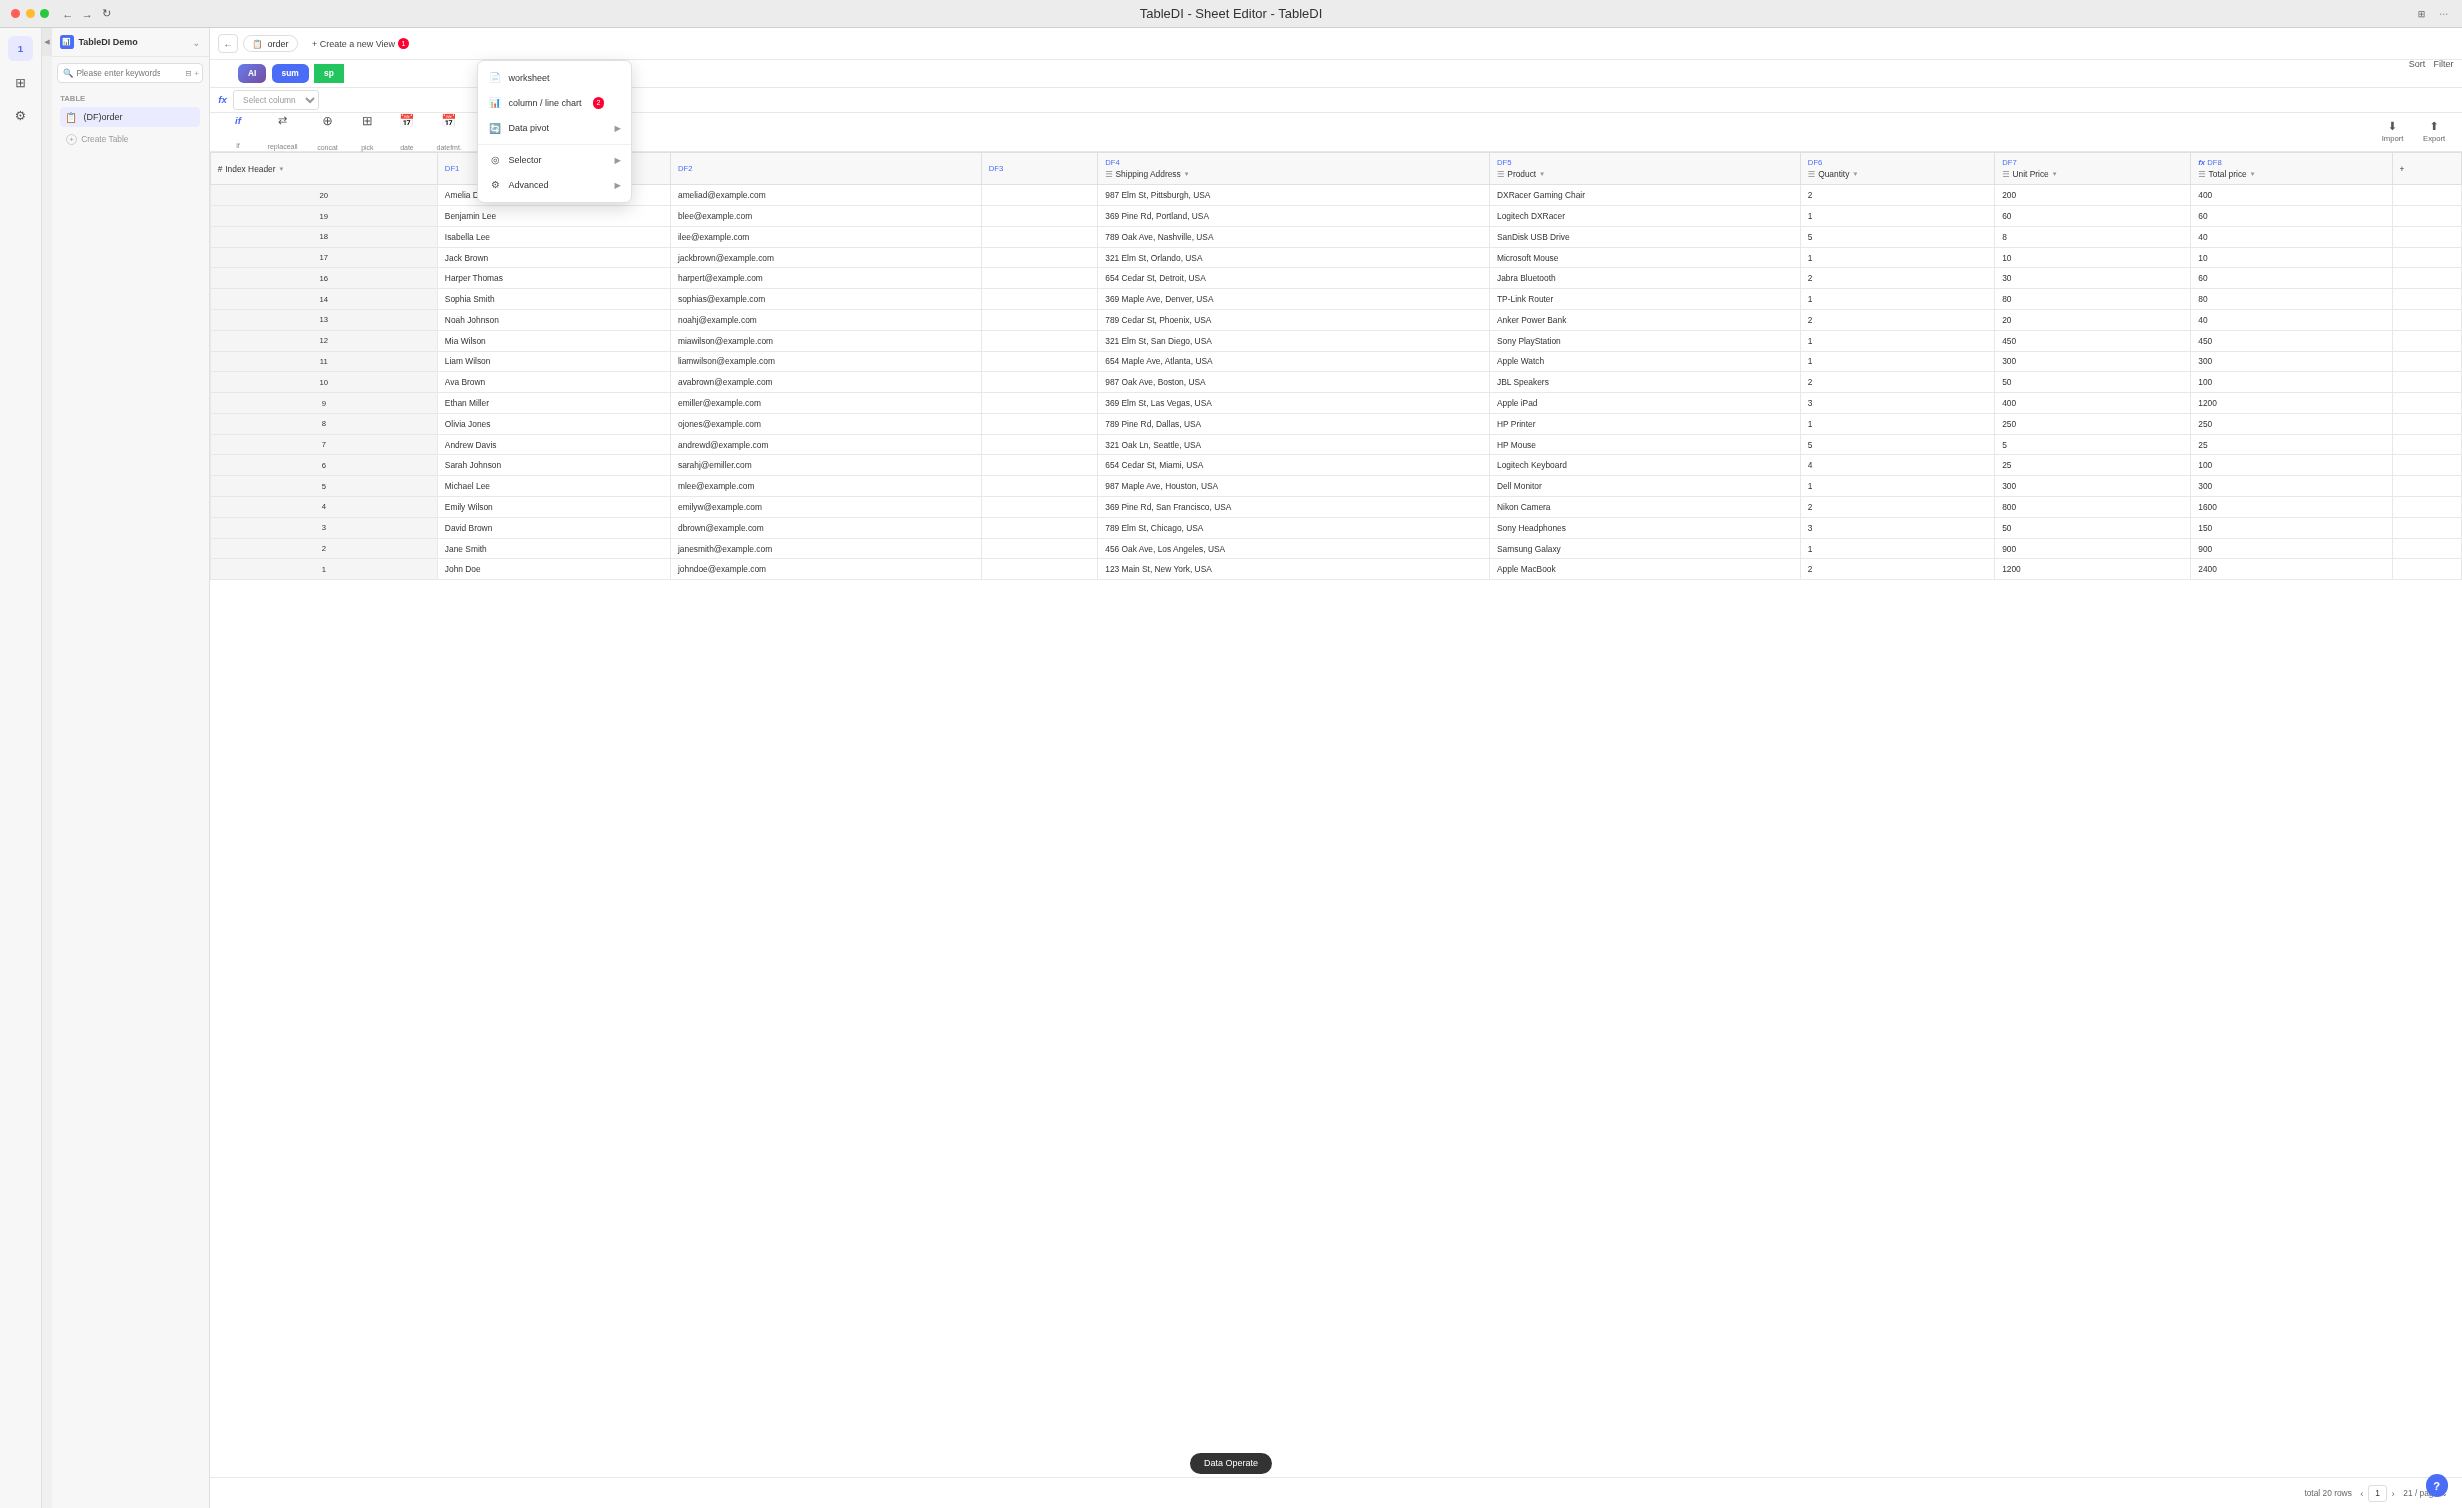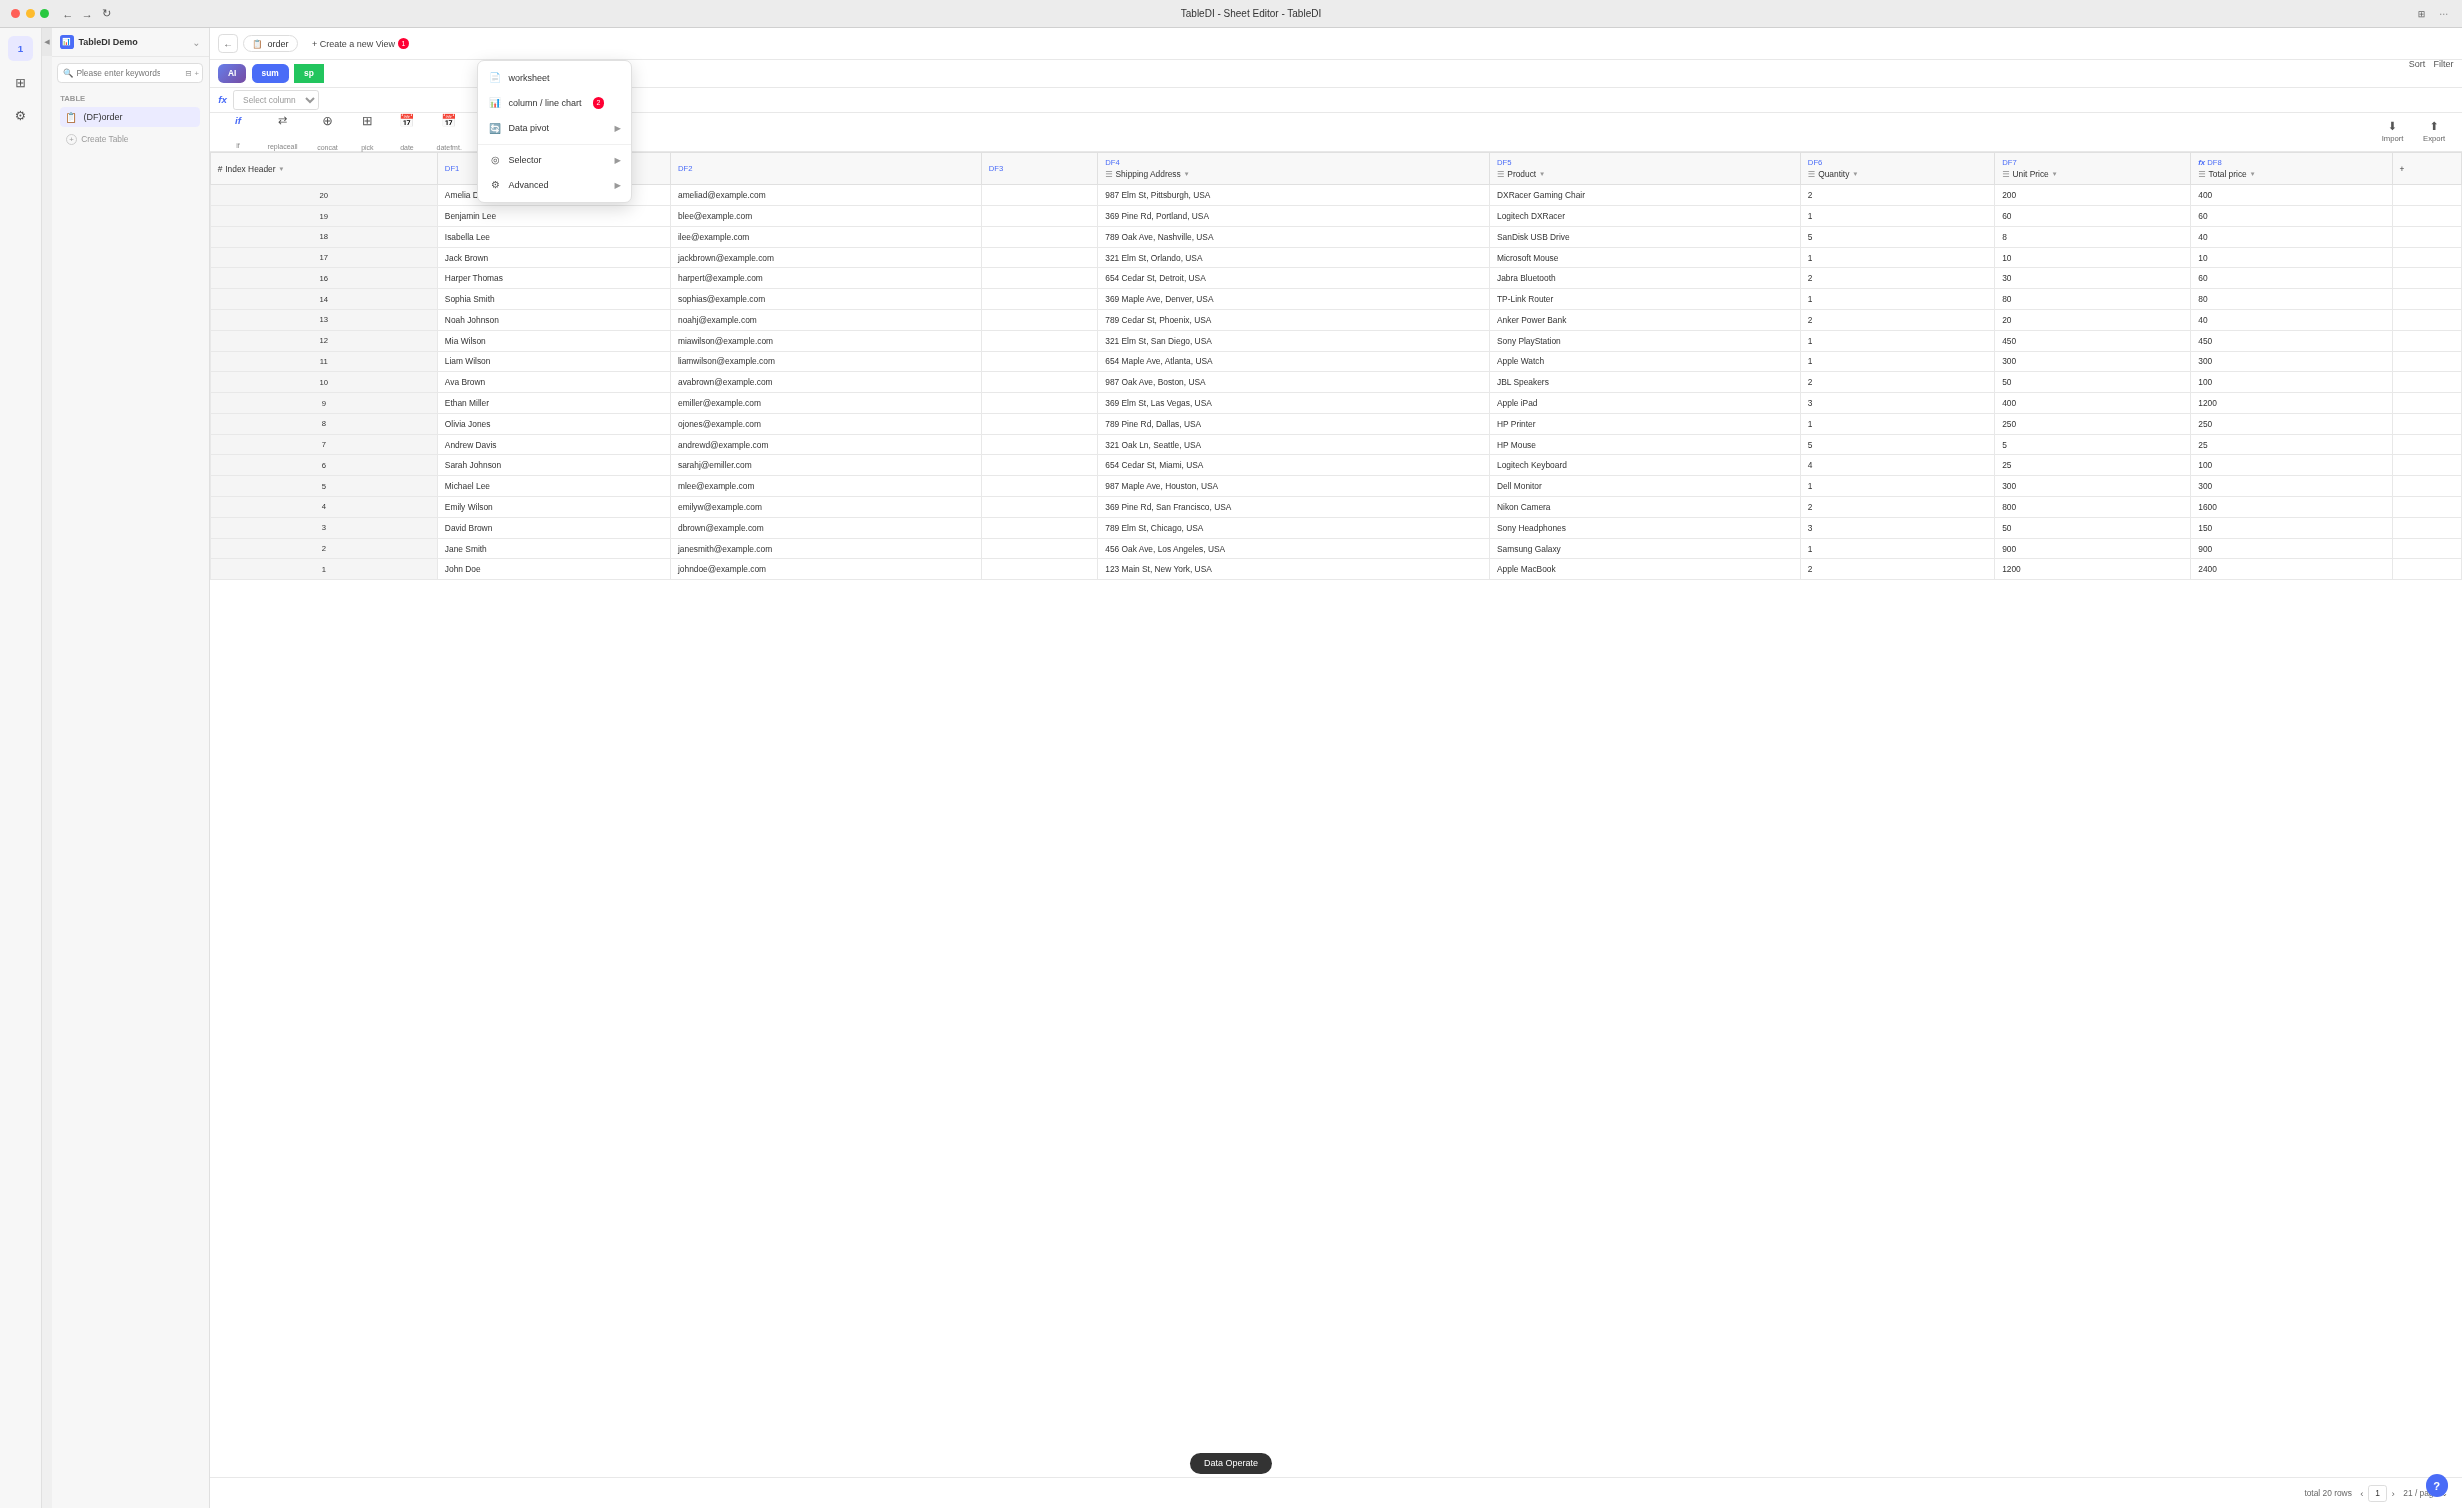--- a/index.html
+++ b/index.html
@@ -15,21 +15,21 @@
       border-bottom: 0.7px solid #d0d0d0;
       position: relative;
     }
     .traffic-lights { display: flex; gap: 5.6px; }
     .traffic-light { width: 9px; height: 9px; border-radius: 50%; }
     .tl-red { background: #ff5f57; }
     .tl-yellow { background: #febc2e; }
     .tl-green { background: #28c840; }
     .nav-icons { display: flex; gap: 5.6px; margin-left: 11.2px; color: #666; }
     .nav-icon { width: 14px; height: 14px; display: flex; align-items: center; justify-content: center; cursor: pointer; color: #555; font-size: 11.2px; }
-    .title-center { position: absolute; left: 50%; transform: translateX(-50%); font-size: 10px; color: #333; font-weight: 500; margin-left: 20px; }
+    .title-center { position: absolute; left: 50%; transform: translateX(-50%); font-size: 13px; color: #333; font-weight: 500; }
     .titlebar-right { margin-left: auto; display: flex; gap: 8.4px; }
     .titlebar-right-icon { width: 14px; height: 14px; display: flex; align-items: center; justify-content: center; color: #666; }
 
     
     .app-layout { display: flex; height: calc(100vh - 28px); }
 
     
     .sidebar-narrow { width: 42px; background: #f7f7f7; border-right: 0.7px solid #e0e0e0; display: flex; flex-direction: column; align-items: center; padding: 8.4px 0; gap: 8.4px; }
     .sidebar-narrow-icon { width: 25px; height: 25px; border-radius: 5.6px; display: flex; align-items: center; justify-content: center; font-size: 12.6px; cursor: pointer; }
     .sidebar-narrow-icon.active { background: #e8e8ff; }
@@ -81,21 +81,21 @@
     .func-toolbar { height: 39px; background: white; border-bottom: 0.7px solid #e8e8e8; display: flex; align-items: center; padding: 0 11.2px; gap: 5.6px; }
     .func-btn { display: flex; flex-direction: column; align-items: center; gap: 16px; padding: 4.2px 7px; cursor: pointer; border-radius: 4.2px; min-width: 34px; justify-content: flex-end; }
     .func-btn-icon { font-size: 12.6px; color: #555; }
     .func-btn-label { font-size: 7px; color: #888; }
     .func-btn.special .func-btn-icon { color: #4a6cf7; }
     .func-btn-separator { width: 0.7px; height: 22.5px; background: #e0e0e0; margin: 0 2.8px; }
     .func-toolbar-right { margin-left: auto; display: flex; gap: 8.4px; }
     .import-export-btn { display: flex; flex-direction: column; align-items: center; gap: 1.4px; padding: 2.8px 5.6px; cursor: pointer; }
     .import-export-icon { font-size: 11.2px; color: #555; }
     .import-export-label { font-size: 7.7px; color: #666; }
-    .ai-btn { background: linear-gradient(135deg, #667eea 0%, #764ba2 100%); color: white; border: none; border-radius: 5.6px; padding: 5.6px 11.2px; font-size: 8.4px; cursor: pointer; font-weight: 600; }
+    .ai-btn { background: linear-gradient(135deg, #667eea 0%, #764ba2 100%); color: white; border: none; border-radius: 5.6px; padding: 5.6px 11.2px; font-size: 8.4px; cursor: pointer; font-weight: 600; margin-left: 20px; }
     .sum-btn { background: #4a6cf7; color: white; border: none; border-radius: 5.6px; padding: 5.6px 11.2px; font-size: 8.4px; cursor: pointer; font-weight: 600; }
     .sp-btn { background: #22c55e; color: white; border: none; border-radius: 5.6px; padding: 5.6px 11.2px; font-size: 8.4px; cursor: pointer; font-weight: 600; }
 
     
     .table-container { flex: 1; overflow: auto; position: relative; }
     .data-table { width: 100%; border-collapse: collapse; font-size: 8.4px; }
     .data-table th { background: #f8f8f8; border: 0.7px solid #e0e0e0; padding: 5.6px 7px; text-align: left; font-weight: 500; color: #333; position: sticky; top: 0; z-index: 10; white-space: nowrap; }
     .data-table td { border: 0.7px solid #e8e8e8; padding: 4.9px 7px; color: #333; white-space: nowrap; }
     .col-header-df { color: #4a6cf7; font-size: 7.7px; }
     .col-header-name { font-size: 8.4px; font-weight: 500; color: #333; display: flex; align-items: center; gap: 2.8px; }

